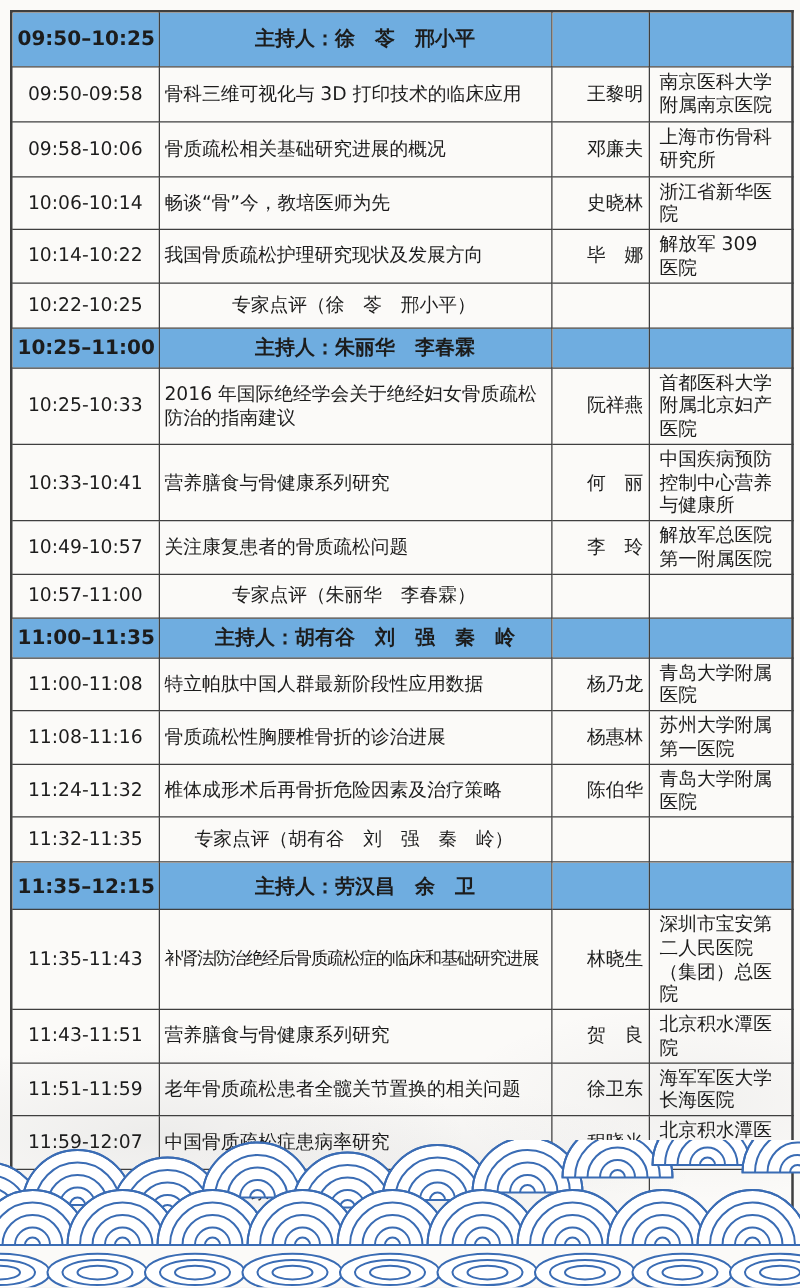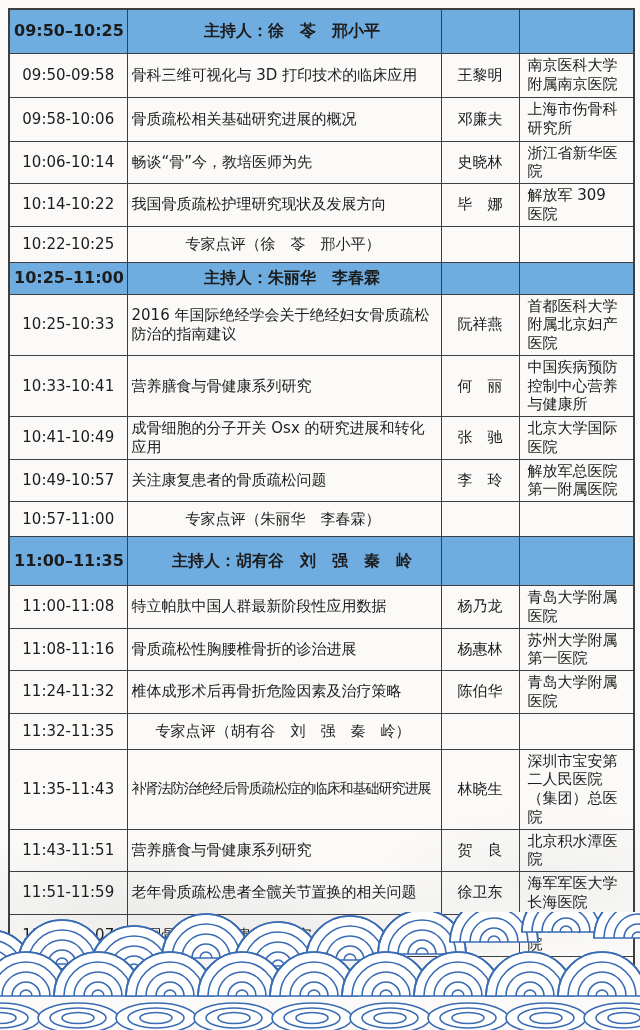--- a/index.html
+++ b/index.html
@@ -42,21 +42,21 @@
     vertical-align:middle;
     font-size:15px;
     line-height:1.25;
     padding:2px 4px;
     background:transparent;
     overflow:hidden;
   }
   .schedule{border:2px solid var(--border-grey);}
   td.time{ text-align:center; white-space:nowrap; }
   td.topic{ text-align:left; padding-right:6px; }
-  td.speaker{ text-align:center; white-space:nowrap; }
+  td.speaker{ text-align:right; white-space:nowrap; }
   td.affil{ text-align:left; padding-left:8px; padding-right:15px; }
   tr.sec-header td{
     background:var(--header-blue);
     font-weight:bold;
     font-size:16px;
   }
   tr.sec-header td.time{ font-size:16px; }
   tr.sec-header td.topic{ text-align:center; padding-left:22px; }
   tr.review td.topic{ text-align:center; }
   tr.tight td.topic{ font-size:14px; letter-spacing:-1px; }
@@ -137,40 +137,34 @@
       <td class="topic">2016 年国际绝经学会关于绝经妇女骨质疏松防治的指南建议</td>
       <td class="speaker">阮祥燕</td>
       <td class="affil">首都医科大学附属北京妇产医院</td>
     </tr>
     <tr style="height:60px">
       <td class="time">10:33-10:41</td>
       <td class="topic">营养膳食与骨健康系列研究</td>
       <td class="speaker">何　丽</td>
       <td class="affil">中国疾病预防控制中心营养与健康所</td>
     </tr>
-    <tr style="height:40px">
-      <td class="time">10:41-10:49</td>
-      <td class="topic">成骨细胞的分子开关 Osx 的研究进展和转化应用</td>
-      <td class="speaker">张　驰</td>
-      <td class="affil">北京大学国际医院</td>
-    </tr>
     <tr style="height:38px">
       <td class="time">10:49-10:57</td>
       <td class="topic">关注康复患者的骨质疏松问题</td>
       <td class="speaker">李　玲</td>
       <td class="affil">解放军总医院第一附属医院</td>
     </tr>
     <tr class="review" style="height:35px">
       <td class="time">10:57-11:00</td>
       <td class="topic">专家点评（朱丽华　李春霖）</td>
       <td></td>
       <td></td>
     </tr>
 
-    <tr class="sec-header" style="height:49px">
+    <tr class="sec-header" style="height:32px">
       <td class="time">11:00–11:35</td>
       <td class="topic">主持人：胡有谷　刘　强　秦　岭</td>
       <td></td>
       <td></td>
     </tr>
     <tr style="height:40px">
       <td class="time">11:00-11:08</td>
       <td class="topic">特立帕肽中国人群最新阶段性应用数据</td>
       <td class="speaker">杨乃龙</td>
       <td class="affil">青岛大学附属医院</td>
@@ -187,20 +181,26 @@
       <td class="speaker">陈伯华</td>
       <td class="affil">青岛大学附属医院</td>
     </tr>
     <tr class="review" style="height:36px">
       <td class="time">11:32-11:35</td>
       <td class="topic">专家点评（胡有谷　刘　强　秦　岭）</td>
       <td></td>
       <td></td>
     </tr>
 
+    <tr class="sec-header" style="height:38px">
+      <td class="time">11:35–12:15</td>
+      <td class="topic">主持人：劳汉昌　余　卫</td>
+      <td></td>
+      <td></td>
+    </tr>
     <tr class="tight" style="height:44px">
       <td class="time">11:35-11:43</td>
       <td class="topic">补肾法防治绝经后骨质疏松症的临床和基础研究进展</td>
       <td class="speaker">林晓生</td>
       <td class="affil">深圳市宝安第二人民医院（集团）总医院</td>
     </tr>
     <tr style="height:36px">
       <td class="time">11:43-11:51</td>
       <td class="topic">营养膳食与骨健康系列研究</td>
       <td class="speaker">贺　良</td>

